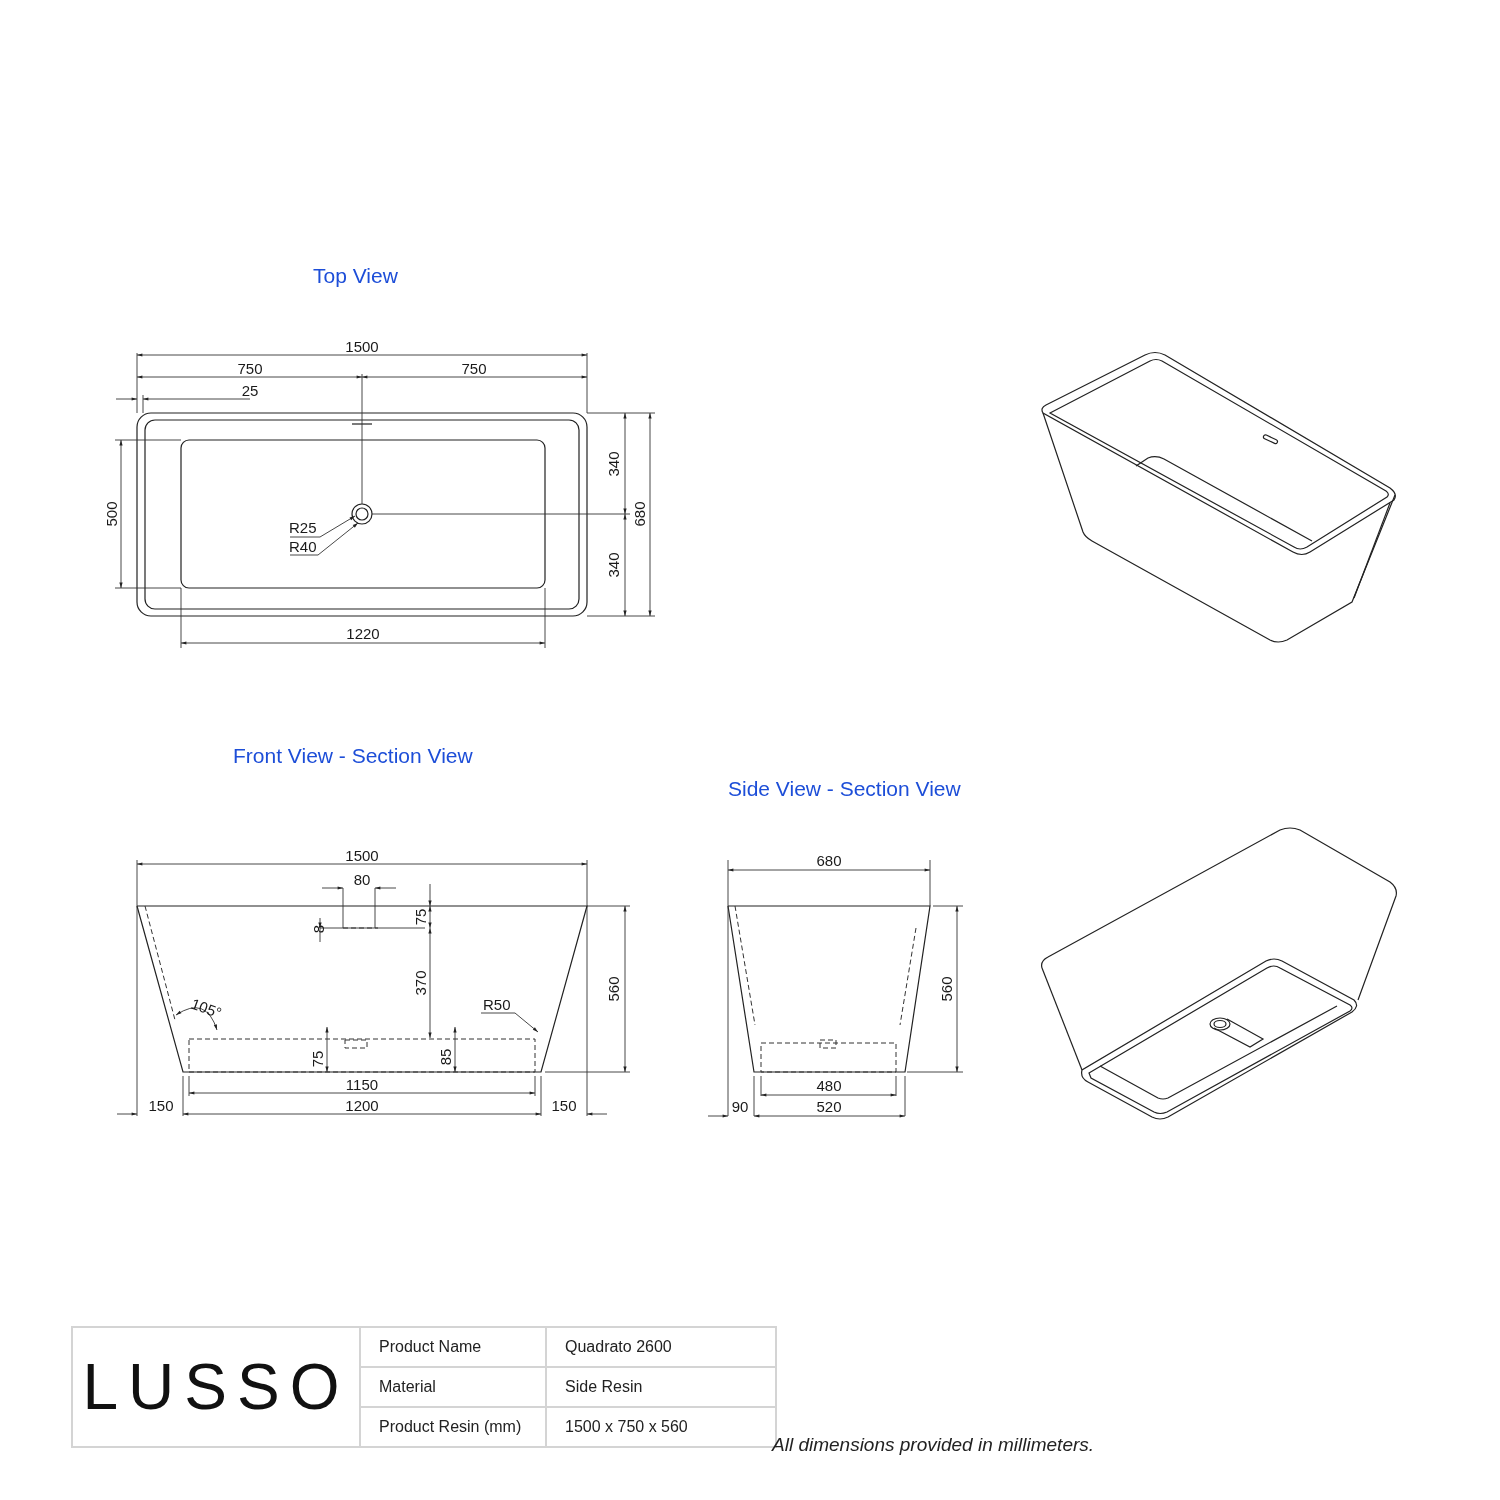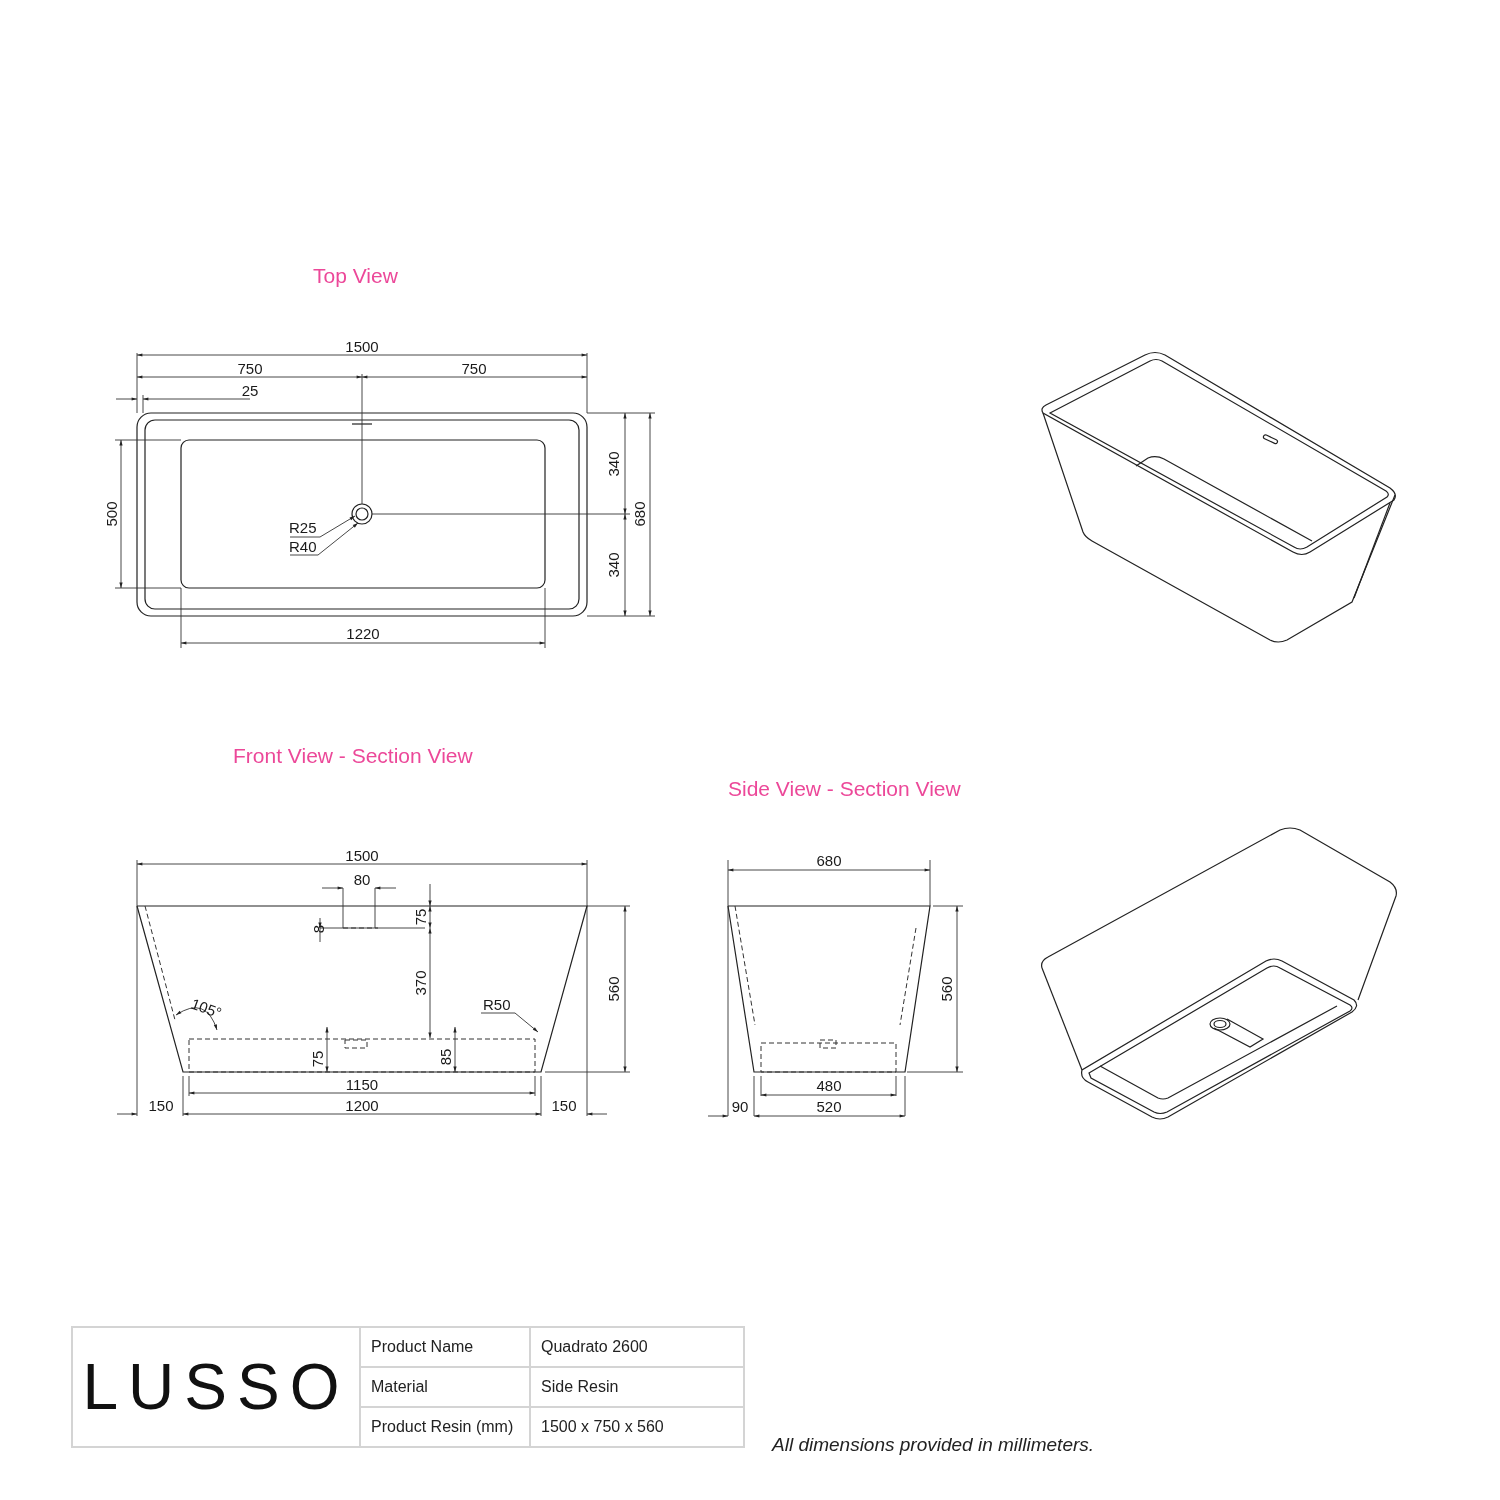--- a/index.html
+++ b/index.html
@@ -1,25 +1,25 @@
 <!DOCTYPE html>
 <html><head>
 <meta charset="utf-8">
 <style>
   html, body { margin:0; padding:0; background:#ffffff; }
   body { width:1500px; height:1500px; position:relative; overflow:hidden; font-family:"Liberation Sans", sans-serif; color:#1a1a1a; }
-  .title { position:absolute; font-size:21px; color:#ec4899; white-space:nowrap; }
+  .title { position:absolute; font-size:21px; color:#1d4ed8; white-space:nowrap; }
   svg.drawing { position:absolute; left:0; top:0; }
   svg text { font-family:"Liberation Sans", sans-serif; font-size:15px; fill:#1a1a1a; }
   .ln { stroke:#222; stroke-width:1.2; fill:none; }
   .thin { stroke:#333; stroke-width:0.9; fill:none; }
   .dash { stroke:#333; stroke-width:1; fill:none; stroke-dasharray:5 3; }
   .table-wrap { position:absolute; left:71px; top:1326px; }
   table.info { border-collapse:collapse; }
-  table.info td { border:2px solid #d4d4d4; font-size:16px; color:#222; padding:0 10px; height:38px; }
+  table.info td { border:2px solid #d4d4d4; font-size:16px; color:#222; padding:0 18px; height:38px; }
   td.logo-cell { width:286px; padding:0 !important; text-align:center; vertical-align:middle; }
   .logo { font-size:64px; letter-spacing:10px; color:#111; font-family:"Liberation Sans", sans-serif; font-weight:normal; }
   td.label { width:148px; }
   td.value { width:192px; }
   .note { position:absolute; left:772px; top:1434px; font-style:italic; font-size:19px; color:#222; }
 </style>
 </head>
 <body>
 
 <div class="title" style="left:313px; top:264px;">Top View</div>

